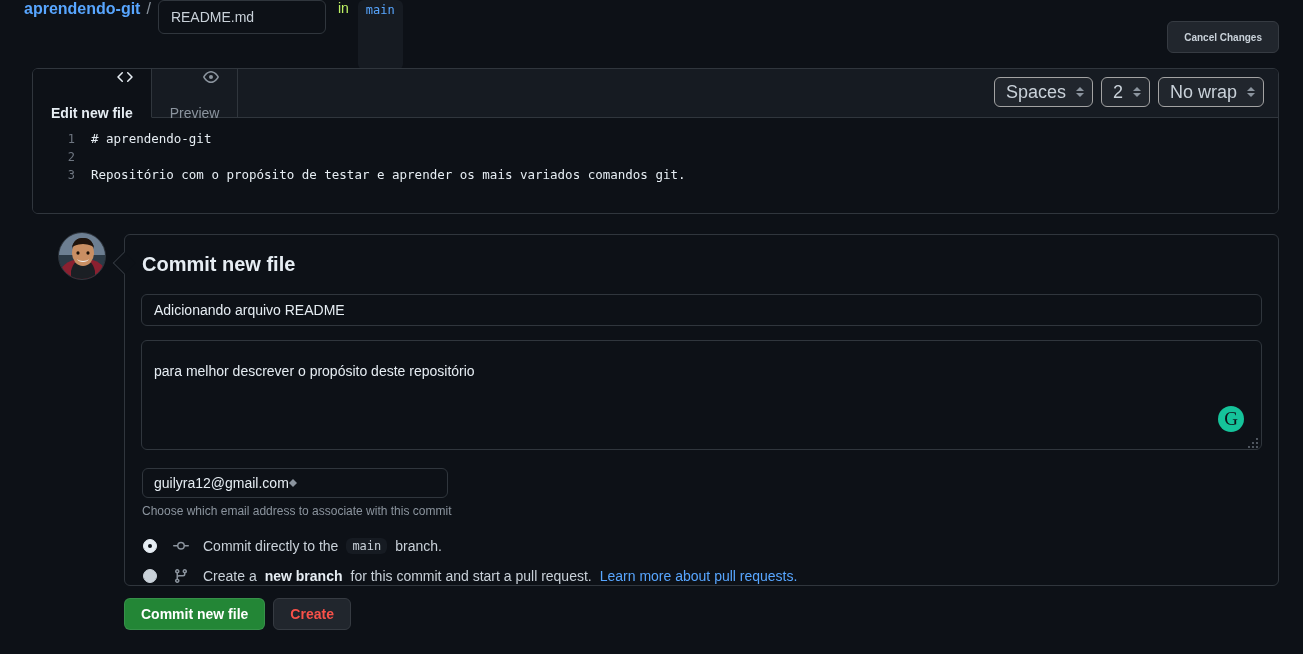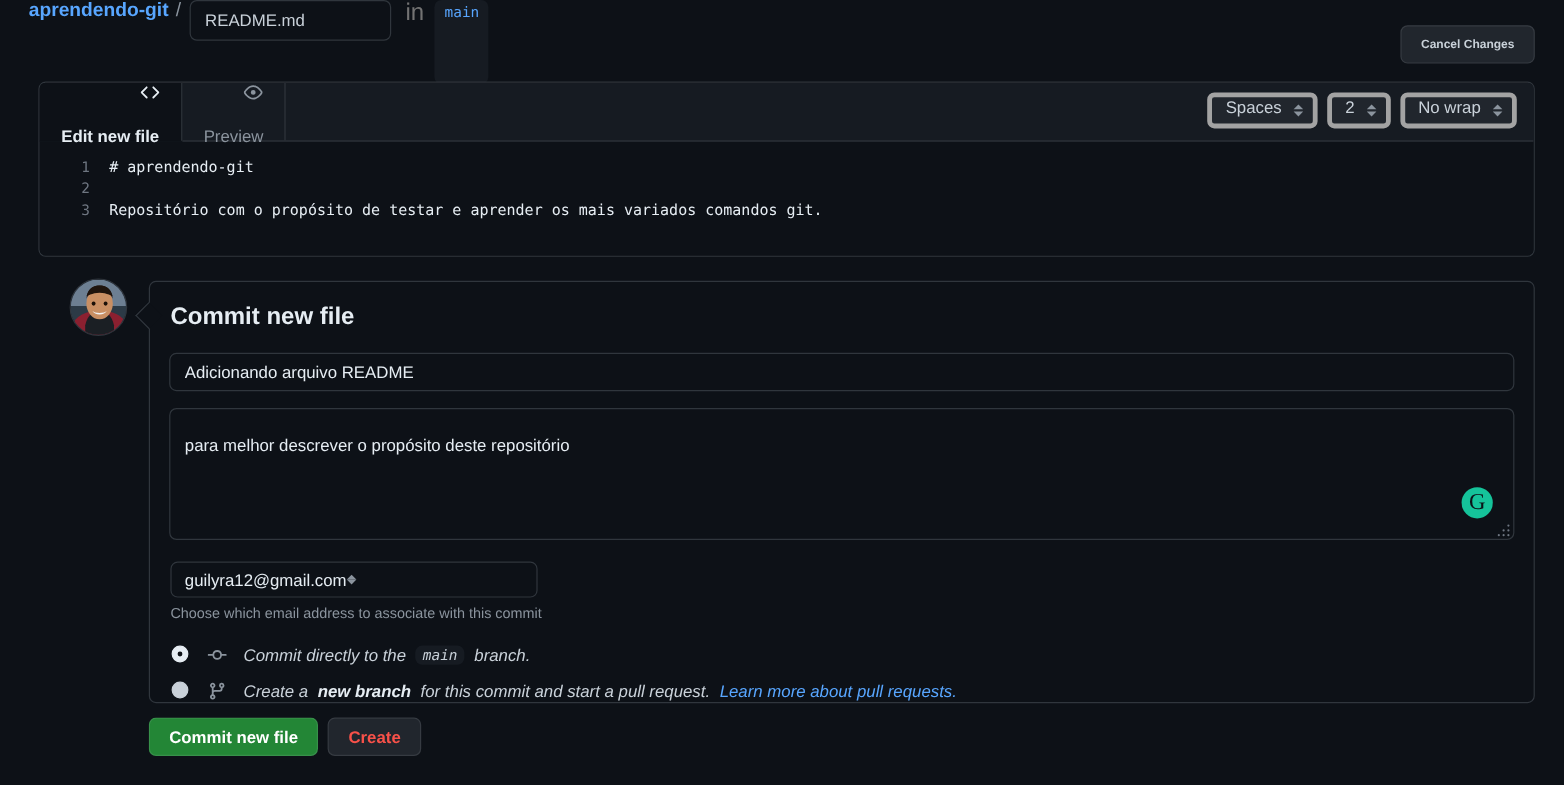--- a/index.html
+++ b/index.html
@@ -22,21 +22,21 @@
     color: #58a6ff; font-size: 16px; font-weight: 600;
     text-decoration: none; cursor: pointer;
   }
   .slash { color: #8b949e; font-size: 16px; margin: 0 7px 0 6px; }
   .filename-input {
     width: 168px; height: 34px;
     background: #0d1117; border: 1px solid #30363d; border-radius: 6px;
     color: #c9d1d9; font-size: 14px; font-family: "Liberation Sans", sans-serif;
     padding: 0 12px; outline: none;
   }
-  .in-word { color: #737373; font-size: 20px; margin: 0 9px 0 12px; }
+  .in-word { color: #bef264; font-size: 14px; margin: 0 9px 0 12px; }
   .branch-badge {
     display: inline-block; background: #161b22; border-radius: 6px;
     padding: 3px 8px; color: #58a6ff;
     font-family: "DejaVu Sans Mono", monospace; font-size: 12px;
   }
   .cancel-changes-btn {
     position: absolute; right: 24px; top: 21px;
     height: 32px; padding: 0 16px;
     background: #21262d; border: 1px solid #363b42; border-radius: 6px;
     color: #c9d1d9; font-size: 10px; font-weight: 600;
@@ -63,23 +63,23 @@
     background: #0d1117; color: #e6edf3; font-weight: 700;
     border-bottom: 1px solid #0d1117; margin-bottom: -1px;
   }
   .tab .ic { display: flex; align-items: center; }
   .editor-opts {
     position: absolute; right: 14px; top: 8px;
     display: flex; align-items: center; gap: 8px;
   }
   .sel {
     position: relative; height: 30px;
-    background: #21262d; border: 4px solid #a3a3a3; border-radius: 6px;
-    display: flex; align-items: flex-start;
-    padding: 0 26px 0 11px; color: #c9d1d9; font-size: 14px; cursor: pointer;
+    background: #21262d; border: 1px solid #a3a3a3; border-radius: 6px;
+    display: flex; align-items: center;
+    padding: 0 26px 0 11px; color: #c9d1d9; font-size: 18px; cursor: pointer;
   }
   .sel .arrows {
     position: absolute; right: 8px; top: 50%; transform: translateY(-50%);
     display: flex; flex-direction: column; gap: 2px;
   }
   .arrows i {
     display: block; width: 0; height: 0;
     border-left: 4px solid transparent; border-right: 4px solid transparent;
   }
   .arrows i.up { border-bottom: 4px solid #8b949e; }
@@ -145,22 +145,22 @@
   .email-sel {
     position: relative; width: 306px; height: 30px;
     background: #0d1117; border: 1px solid #30363d; border-radius: 6px;
     display: flex; align-items: center; padding: 0 28px 0 11px;
     color: #e6edf3; font-size: 14px; cursor: pointer; margin-left: 1px;
   }
   .email-help {
     font-size: 12px; color: #8b949e; margin: 6px 0 20px 1px;
   }
   .radio-row {
-    display: flex; gap: 4px; margin-bottom: 14px; margin-left: 2px;
-    font-size: 14px; color: #c9d1d9; font-style: italic;
+    display: flex; align-items: center; gap: 4px; margin-bottom: 14px; margin-left: 2px;
+    font-size: 14px; color: #c9d1d9;
   }
   .radio {
     width: 14px; height: 14px; border-radius: 50%;
     border: 1px solid #6e7681; background: #0d1117;
     position: relative; margin-right: 12px; cursor: pointer; flex: none;
   }
   .radio.checked { border-color: #e6edf3; background: #e6edf3; }
   .radio.checked::after {
     content: ""; position: absolute; left: 4px; top: 4px;
     width: 4px; height: 4px; border-radius: 50%; background: #0d1117;

